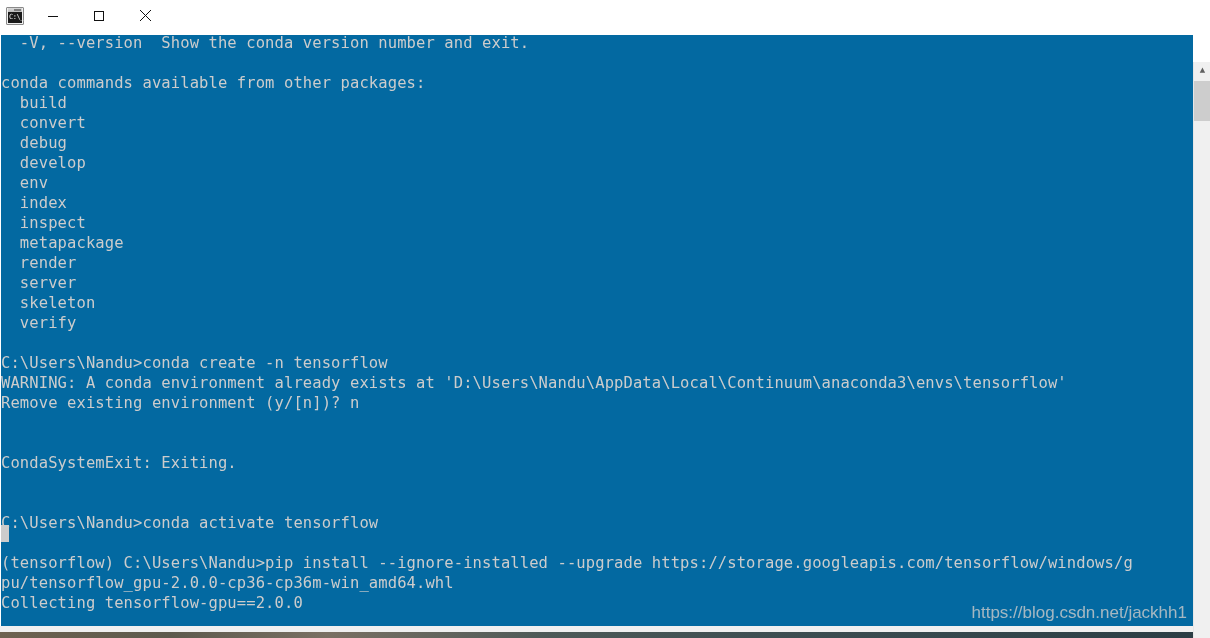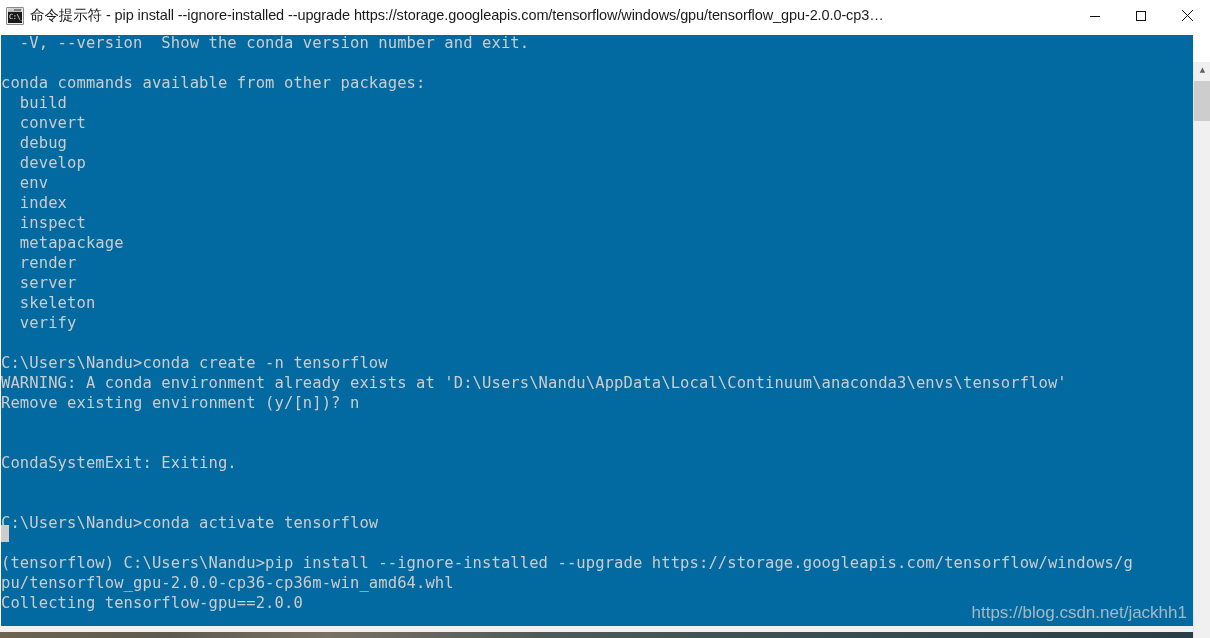--- a/index.html
+++ b/index.html
@@ -209,21 +209,20 @@
 
 <div id="cmd-window">
 
   <div id="titlebar">
 
     <div id="app-icon">
       <div class="icon-bar"></div>
       <div class="icon-screen">C:\_</div>
     </div>
 
-    <div id="window-title">命令提示符 - pip  install --ignore-installed --upgrade https://storage.googleapis.com/tensorflow/windows/gpu/tensorflow_gpu-2.0.0-cp3…</div>
 
     <div id="window-controls">
       <div class="win-btn">
         <svg width="12" height="12" viewBox="0 0 12 12">
           <line x1="1" y1="6.5" x2="11" y2="6.5" stroke="#111" stroke-width="1"></line>
         </svg>
       </div>
       <div class="win-btn">
         <svg width="12" height="12" viewBox="0 0 12 12">
           <rect x="1.5" y="1.5" width="9" height="9" fill="none" stroke="#111" stroke-width="1"></rect>

